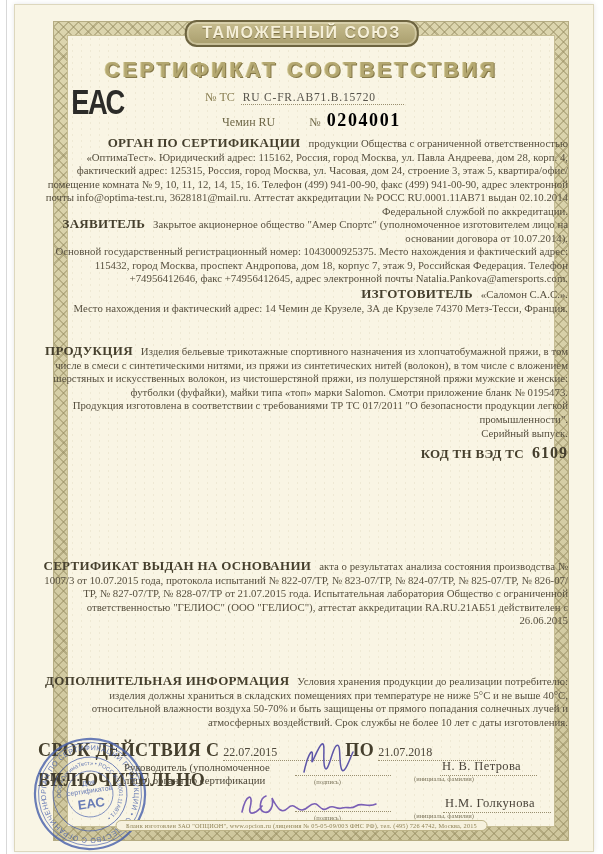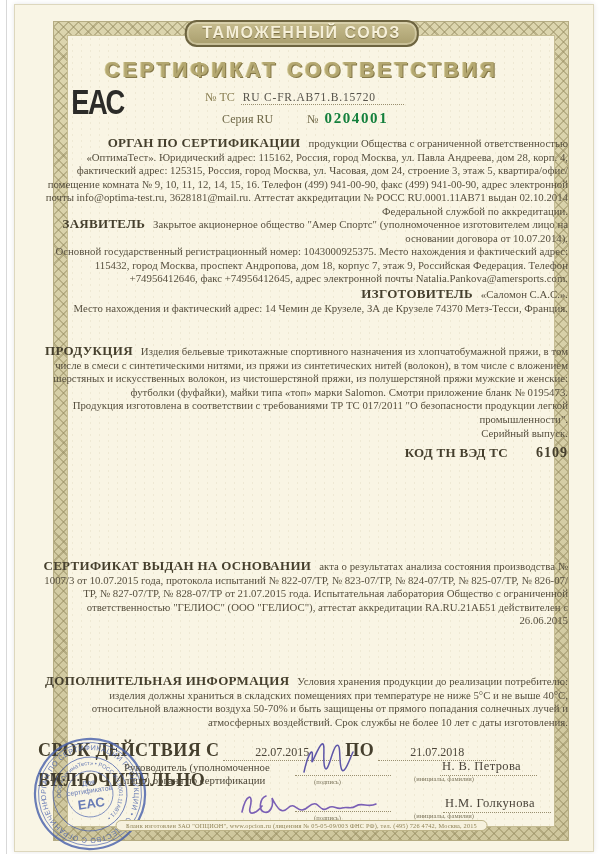--- a/index.html
+++ b/index.html
@@ -28,30 +28,30 @@
          letter-spacing:1.5px;color:#f6f0d8;text-shadow:0 1px 0 #7c7148;}
   .doc-title{position:absolute;top:57px;left:0;right:0;text-align:center;
          font-family:"Liberation Sans",sans-serif;font-weight:bold;font-size:21px;
          letter-spacing:3px;color:#b4a871;transform:scaleY(1.08);
          text-shadow:1px 1px 0 #857848,-1px 0 0 #cec48f;}
   .certno{position:absolute;top:90px;left:205px;font-size:12px;color:#877c4f;}
   .certno .num{font-size:11.5px;color:#55524a;letter-spacing:.8px;margin-left:6px;
          border-bottom:1px dotted #9a9070;padding:0 28px 1px 2px;}
   .series{position:absolute;top:110px;left:222px;font-size:12px;color:#6e6747;}
   .series .nsign{margin-left:34px;}
-  .series .red{color:#15803d;font-size:15px;letter-spacing:1.6px;margin-left:6px;font-weight:bold;margin-top:12px;}
+  .series .red{color:#000000;font-size:18px;letter-spacing:1.6px;margin-left:6px;font-weight:bold;margin-top:12px;}
 
   .sec{position:absolute;left:38px;width:530px;font-size:10.8px;line-height:13.6px;
         color:#564f3e;text-align:right;}
   .sec b.h{font-size:13px;letter-spacing:.3px;color:#453f2d;margin-right:8px;}
-  .sec b.code{font-size:14px;color:#453f2d;letter-spacing:1px;margin-left:20px;}
+  .sec b.code{font-size:16px;color:#453f2d;letter-spacing:1px;}
 
   .validity{position:absolute;left:38px;top:736px;font-size:11px;color:#453f2d;}
   .validity b{font-size:18px;letter-spacing:.4px;}
-  .validity .date{display:inline-block;text-align:center;width:118px;font-size:12px;
+  .validity .date{display:inline-block;width:118px;font-size:12px;
         color:#4c463a;border-bottom:1px dotted #9a9070;margin:9px 4px;}
 
   .role{position:absolute;left:124px;width:180px;font-size:10.8px;line-height:13px;color:#4e4839;}
   .sigline{position:absolute;width:96px;border-bottom:1px dotted #9a9070;}
   .sig-caption{position:absolute;font-size:6.5px;color:#7c755c;}
   .name{position:absolute;font-size:12.5px;color:#4a443a;border-bottom:1px dotted #9a9070;
         padding:0 16px 1px 2px;letter-spacing:.4px;margin-left:40px;}
   .name-caption{position:absolute;font-size:6.5px;color:#7c755c;}
   .mp{position:absolute;left:50px;top:770px;font-weight:bold;font-size:12px;color:#3c3832;letter-spacing:1px;}
   .sig-svg{position:absolute;}
@@ -80,21 +80,21 @@
     <span>ТАМОЖЕННЫЙ СОЮЗ</span>
   </div>
 
   <div class="doc-title">СЕРТИФИКАТ СООТВЕТСТВИЯ</div>
 
   <div class="certno">
     <span>№ ТС</span><span class="num">RU C-FR.AB71.B.15720</span>
   </div>
 
   <div class="series">
-    <span>Серия RU</span><span class="nsign">№</span><span class="red">0204001</span>
+    <span>Чемин RU</span><span class="nsign">№</span><span class="red">0204001</span>
   </div>
 
   <div class="sec" style="top:136px">
     <b class="h">ОРГАН ПО СЕРТИФИКАЦИИ</b><span>продукции Общества с ограниченной ответственностью «ОптимаТест». Юридический адрес: 115162, Россия, город Москва, ул. Павла Андреева, дом 28, корп. 4, фактический адрес: 125315, Россия, город Москва, ул. Часовая, дом 24, строение 3, этаж 5, квартира/офис/помещение комната № 9, 10, 11, 12, 14, 15, 16. Телефон (499) 941-00-90, факс (499) 941-00-90, адрес электронной почты info@optima-test.ru, 3628181@mail.ru. Аттестат аккредитации № РОСС RU.0001.11АВ71 выдан 02.10.2014 Федеральной службой по аккредитации.</span>
   </div>
 
   <div class="sec" style="top:217px">
     <b class="h">ЗАЯВИТЕЛЬ</b><span>Закрытое акционерное общество "Амер Спортс" (уполномоченное изготовителем лицо на основании договора от 10.07.2014).</span><br>
     <span>Основной государственный регистрационный номер: 1043000925375. Место нахождения и фактический адрес: 115432, город Москва, проспект Андропова, дом 18, корпус 7, этаж 9, Российская Федерация. Телефон +74956412646, факс +74956412645, адрес электронной почты Natalia.Pankova@amersports.com.</span>
   </div>

